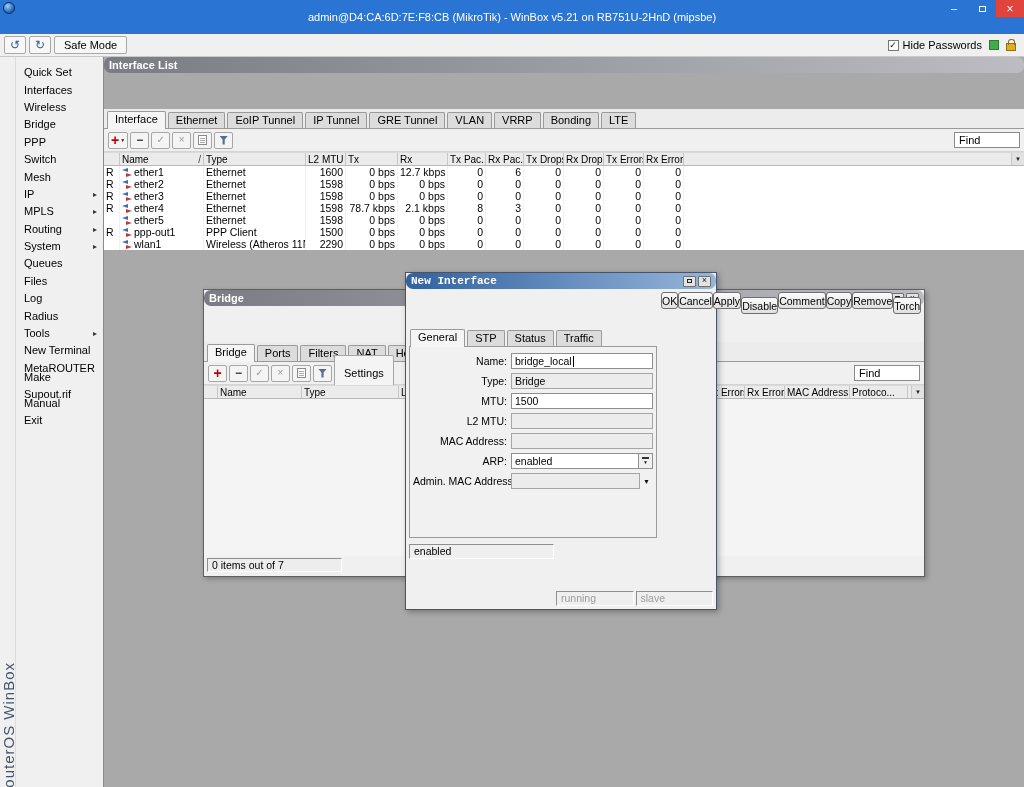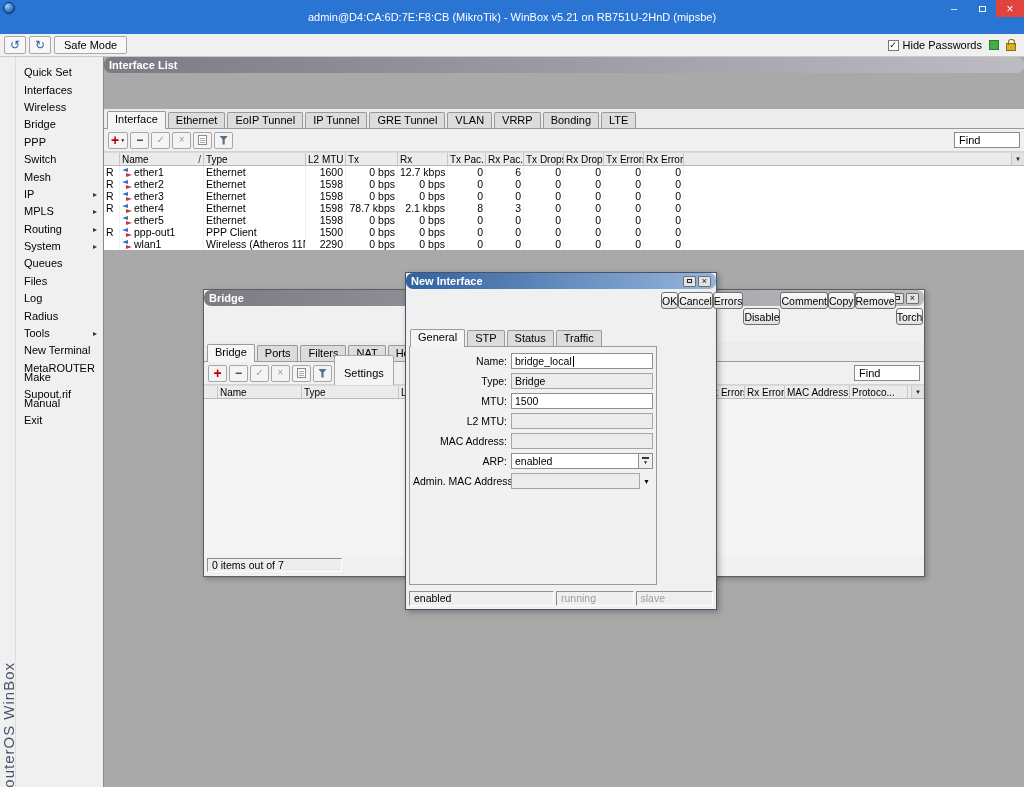--- a/index.html
+++ b/index.html
@@ -36,21 +36,21 @@
   .vtext { position:absolute; bottom:4px; left:0px; writing-mode:vertical-rl; transform:rotate(180deg);
            font-size:15px; letter-spacing:1px; color:#46526a; white-space:nowrap; }
   .sidebar { width:88px; background:#f0f0f0; border-right:1px solid #8a8a8a; padding-top:7px; }
   .sb-item { height:17.4px; line-height:17px; padding:0 6px 0 8px; display:flex; justify-content:space-between; align-items:center; }
   .sb-item .arrow { font-size:8px; color:#333; }
   .mdi { flex:1; position:relative; background:#a9a9a9; min-width:0; overflow:hidden; }
 
   
   .wtitle { height:16px; display:flex; align-items:center; padding:0 5px; color:#fff; font-weight:bold; font-size:11px; flex:none;border-radius:7px; }
   .wtitle.inactive { background:linear-gradient(to right,#7b7b84,#bcbcc2); }
-  .wtitle.active { background:linear-gradient(to right,var(--active-title-left,#31629f),var(--active-title-right,#96b5da)); }
+  .wtitle.active { background:linear-gradient(to right,var(--active-title-left,#31629f),var(--active-title-right,#96b5da));font-family:Liberation Mono, monospace; }
   .wctl { margin-left:auto; display:flex; gap:2px; }
   .wc { width:13px; height:11px; border:1px solid #6f6f6f; background:#e4e4e4; border-radius:1px; color:#111;
         display:flex; align-items:center; justify-content:center; font-size:9px; font-weight:normal; line-height:1; }
   .wc .box { width:5px; height:4px; border:1px solid #222; }
 
   .tabs { display:flex; align-items:flex-end; gap:2px; padding:2px 3px 0; background:#ececec;
           border-bottom:1px solid #9a9a9a; height:20px; flex:none;margin-top:36px; }
   .tab { padding:0 7px; border:1px solid #9a9a9a; border-bottom:none; border-radius:2px 2px 0 0;
          background:#dcdcdc; height:16px; line-height:15px; font-size:11px; }
   .tab.active { background:#f5f5f5; height:18px; margin-bottom:-1px; }
@@ -121,26 +121,26 @@
   .fctl.readonly, .fctl.disabled { background:#ececec; border-color:#a5a5a5; }
   .caret { width:1px; height:11px; background:#000; margin-left:1px; }
   .combo-btn { position:absolute; right:0; top:0; bottom:0; width:14px; border-left:1px solid #8f8f8f; background:#f0f0f0;
                display:flex; flex-direction:column; align-items:center; justify-content:center; }
   .combo-bar { width:7px; height:2px; background:#333; margin-bottom:1px; }
   .combo-arr { font-size:5px; line-height:1; color:#222; }
   .ext-dd { width:13px; flex:none; text-align:center; font-size:7px; color:#111; }
   .dlg-btns { width:52px; flex:none; margin-left:4px; display:flex; flex-direction:row; }
   .dbtn { height:17px; margin-bottom:4px; border:1px solid #6f6f6f; border-radius:3px;
           background:linear-gradient(#fbfbfb,#e0e0e0); font-size:10.5px; width:100%; }
-  .dbtn.gap { margin-top:16px; }
+  .dbtn.gap { margin-top:5px; }
   .dlg-status { display:flex; gap:2px; padding:2px 3px 3px; flex:none; }
   .scell { height:15px; line-height:13px; padding:0 4px; font-size:10.5px; background:#efefef;
            border:1px solid; border-color:#8f8f8f #ffffff #ffffff #8f8f8f; }
   .scell.muted { color:#9c9c9c; }
-  .sc1 { flex:2; } .sc2, .sc3 { flex:1; }
+  .sc1 { flex:2; } .sc2, .sc3 { flex:1;margin-top:47px; }
 </style>
 </head>
 <body>
 
 <div class="app">
 
   <div class="titlebar">
     <span class="appicon"></span>
     <span>admin@D4:CA:6D:7E:F8:CB (MikroTik) - WinBox v5.21 on RB751U-2HnD (mipsbe)</span>
     <span class="winbtns">
@@ -603,21 +603,21 @@
                   <div class="fctl disabled">
                     <span></span>
                   </div>
                   <span class="ext-dd">▼</span>
                 </div>
               </div>
           </div>
           <div class="dlg-btns" id="dlg-buttons">
               <button class="dbtn">OK</button>
               <button class="dbtn">Cancel</button>
-              <button class="dbtn">Errors</button>
+              <button class="dbtn">Apply</button>
               <button class="dbtn gap">Disable</button>
               <button class="dbtn">Comment</button>
               <button class="dbtn">Copy</button>
               <button class="dbtn">Remove</button>
               <button class="dbtn gap">Torch</button>
             </div>
         </div>
         <div class="dlg-status" id="dlg-status">
             <span class="scell sc1">enabled</span>
             <span class="scell sc2 muted">running</span>

